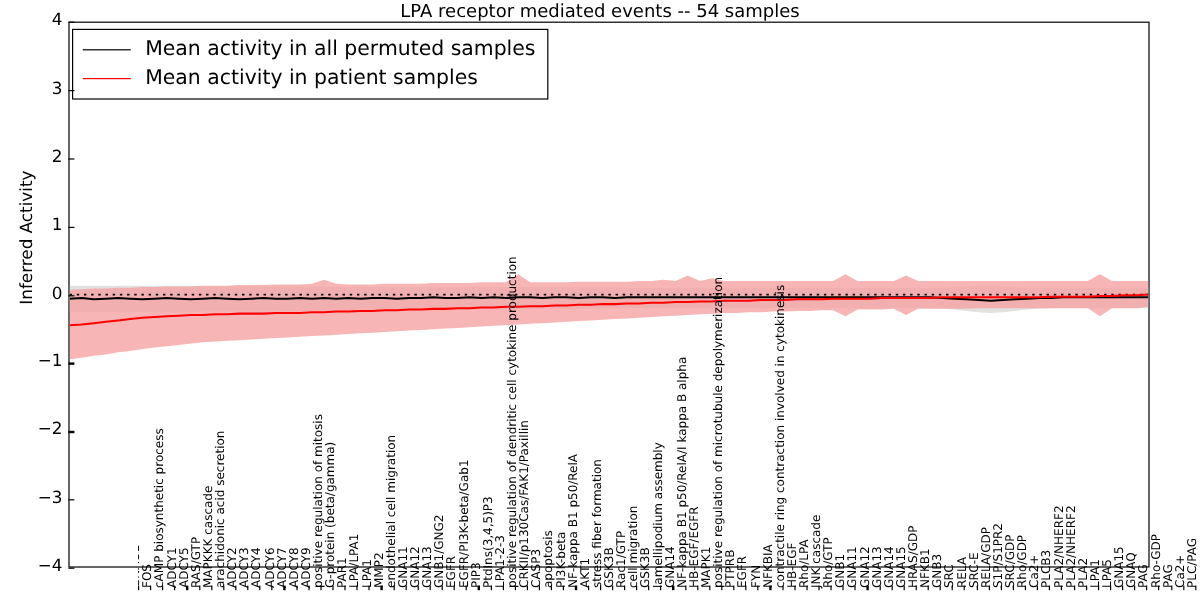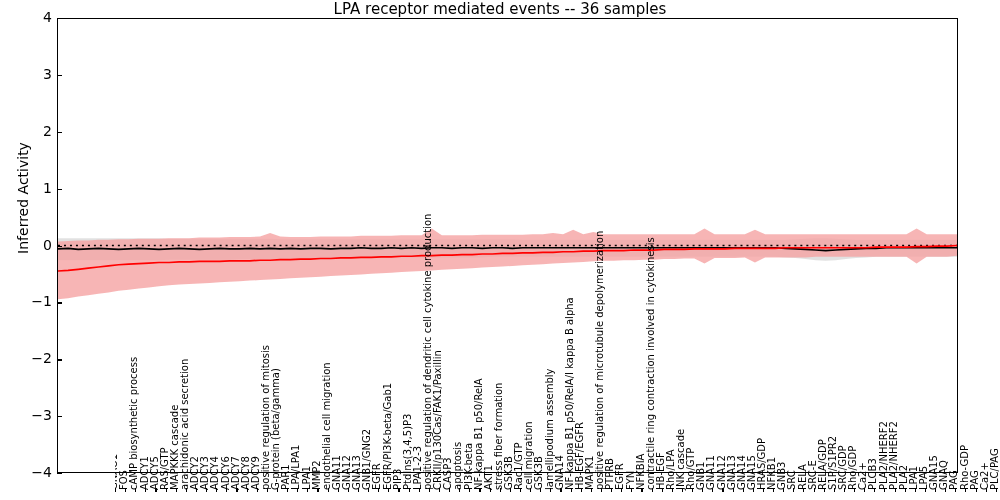--- a/index.html
+++ b/index.html
@@ -52,21 +52,21 @@
     transform:rotate(-90deg);
     line-height:9px;
   }
   .xtick-mark{position:absolute;bottom:0;width:1.1px;height:4px;background:#000;}
 </style>
 </head>
 <body>
 
 <div id="root">
 
-  <div id="title">LPA receptor mediated events -- 36 samples</div>
+  <div id="title">LPA receptor mediated events -- 54 samples</div>
 
   <div id="ylabel">Inferred Activity</div>
   <div id="yticks">
       <div class="ytick-label" style="top: 0px;">4</div>
       <div class="ytick-label" style="top: 56.875px;">3</div>
       <div class="ytick-label" style="top: 113.75px;">2</div>
       <div class="ytick-label" style="top: 170.625px;">1</div>
       <div class="ytick-label" style="top: 227.5px;">0</div>
       <div class="ytick-label" style="top: 284.375px;">−1</div>
       <div class="ytick-label" style="top: 341.25px;">−2</div>
@@ -255,20 +255,30 @@
         <div class="xtick-mark" style="left: 850.382px;"></div>
         <div class="xtl" style="left: 863.706px;">PAG</div>
         <div class="xtick-mark" style="left: 860.506px;"></div>
         <div class="xtl" style="left: 873.829px;">Ca2+</div>
         <div class="xtick-mark" style="left: 870.629px;"></div>
         <div class="xtl" style="left: 883.953px;">PLC/PAG</div>
         <div class="xtick-mark" style="left: 880.753px;"></div>
       </div>
   </div>
 
+  <div id="legend">
+    <div class="legend-row">
+      <span class="legend-swatch"></span>
+      <span class="legend-text">Mean activity in all permuted samples</span>
+    </div>
+    <div class="legend-row">
+      <span class="legend-swatch red"></span>
+      <span class="legend-text">Mean activity in patient samples</span>
+    </div>
+  </div>
 
 
 <div class="ytick-mark" style="top: 18px;"></div>
     <div class="ytick-mark" style="top: 74.875px;"></div>
     <div class="ytick-mark" style="top: 131.75px;"></div>
     <div class="ytick-mark" style="top: 188.625px;"></div>
     <div class="ytick-mark" style="top: 245.5px;"></div>
     <div class="ytick-mark" style="top: 302.375px;"></div>
     <div class="ytick-mark" style="top: 359.25px;"></div>
     <div class="ytick-mark" style="top: 416.125px;"></div>

